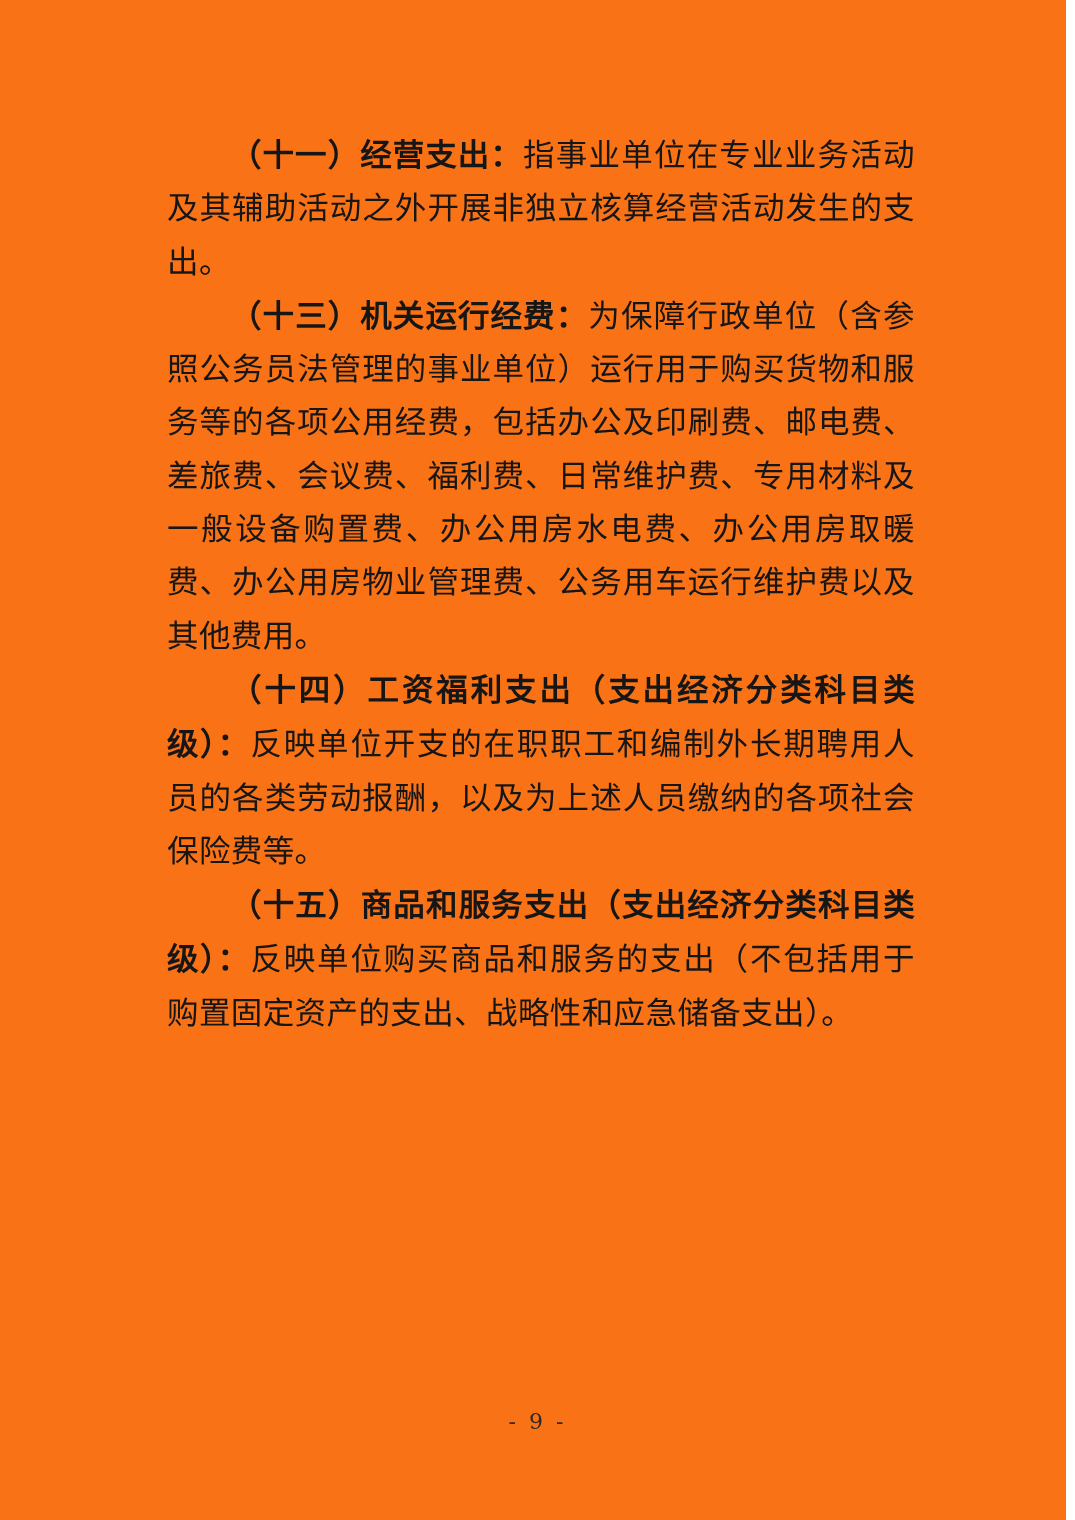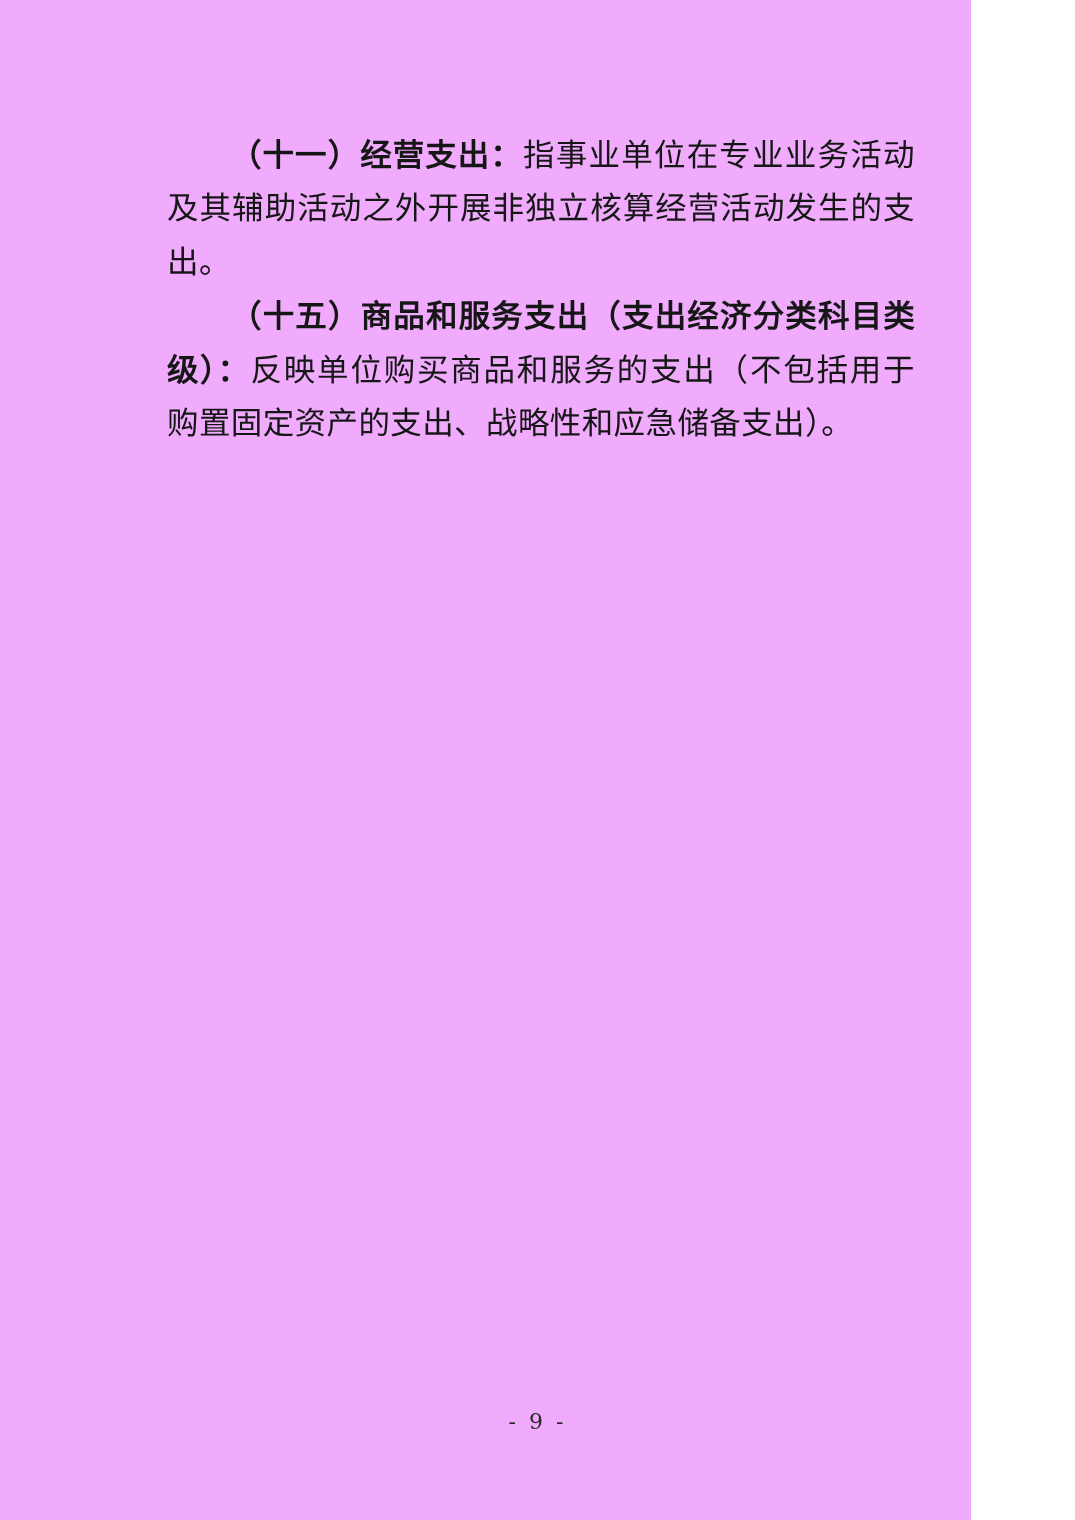--- a/index.html
+++ b/index.html
@@ -10,23 +10,23 @@
   body {
     width: 1075px;
     height: 1520px;
     background: #ffffff;
     font-family: "DejaVu Serif", "Liberation Serif", serif;
     overflow: hidden;
   }
 
   .page {
     position: relative;
-    width: 971px;
+    width: 1066px;
     height: 1520px;
-    background: #f0abfc;
+    background: #f97316;
     box-sizing: border-box;
   }
 
   .content {
     position: absolute;
     left: 167px;
     top: 128px;
     width: 748px;
   }
 
@@ -76,21 +76,27 @@
 
 <div class="page">
 
   <div class="content">
 
     <p class="para">
       <span class="lead">（十一）经营支出：</span><span class="body-text">指事业单位在专业业务活动及其辅助活动之外开展非独立核算经营活动发生的支出。</span>
     </p>
 
 
+    <p class="para">
+      <span class="lead">（十三）机关运行经费：</span><span class="body-text">为保障行政单位（含参照公务员法管理的事业单位）运行用于购买货物和服务等的各项公用经费，包括办公及印刷费、邮电费、差旅费、会议费、福利费、日常维护费、专用材料及一般设备购置费、办公用房水电费、办公用房取暖费、办公用房物业管理费、公务用车运行维护费以及其他费用。</span>
+    </p>
 
+    <p class="para">
+      <span class="lead">（十四）工资福利支出（支出经济分类科目类级）：</span><span class="body-text">反映单位开支的在职职工和编制外长期聘用人员的各类劳动报酬，以及为上述人员缴纳的各项社会保险费等。</span>
+    </p>
 
     <p class="para">
       <span class="lead">（十五）商品和服务支出（支出经济分类科目类级）：</span><span class="body-text">反映单位购买商品和服务的支出（不包括用于购置固定资产的支出、战略性和应急储备支出）。</span>
     </p>
 
   </div>
 
   <div class="folio">- 9 -</div>
 
 </div>

